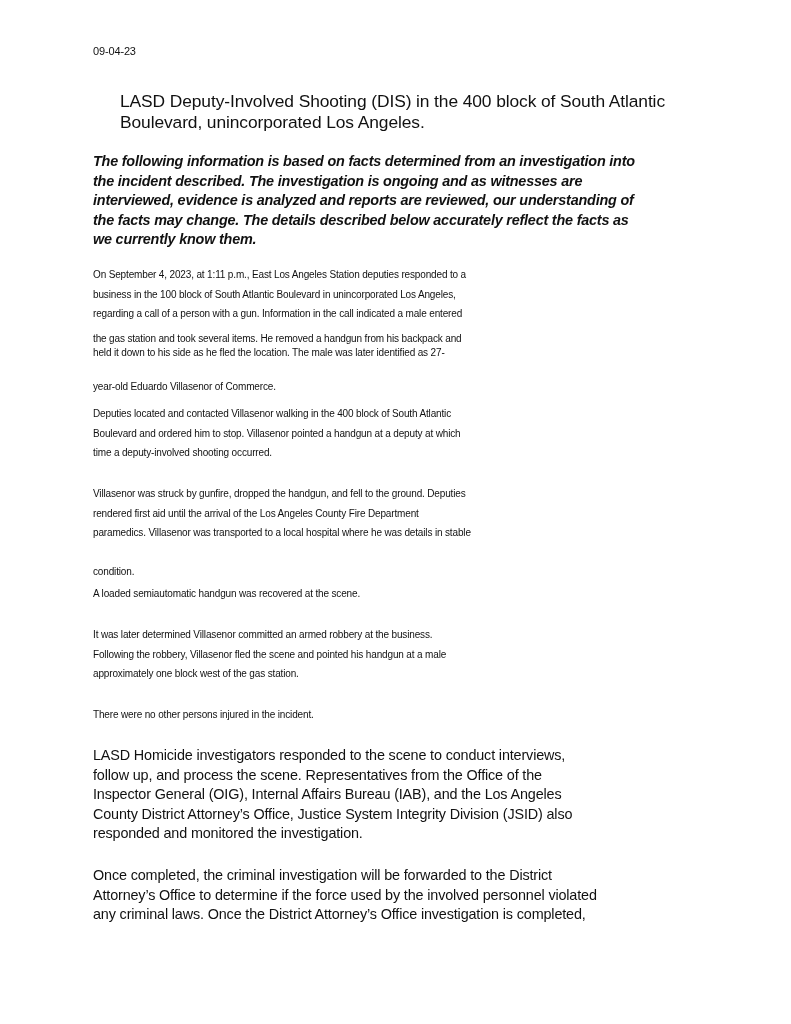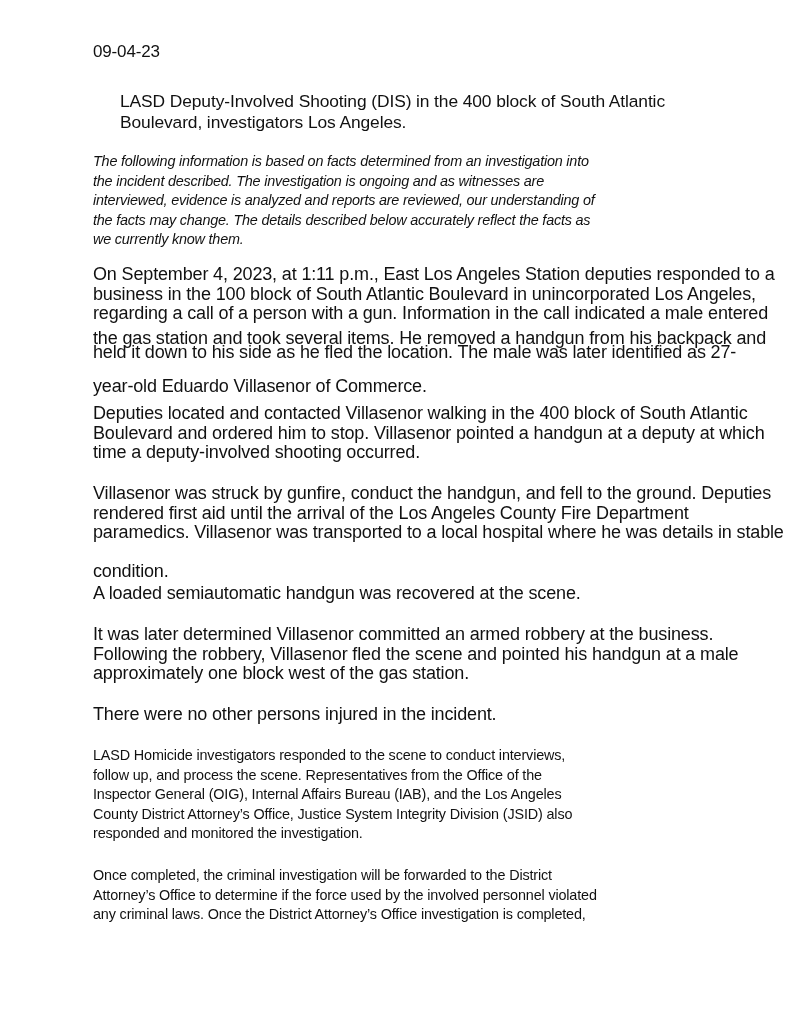--- a/index.html
+++ b/index.html
@@ -1,33 +1,33 @@
 <!DOCTYPE html>
 <html><head>
 <meta charset="utf-8">
 <style>
   html, body { margin: 0; padding: 0; background: #ffffff; }
   body { width: 791px; height: 1024px; position: relative; overflow: hidden; color: #111111; font-family: "Liberation Sans", sans-serif; }
   .page { position: absolute; left: 0; top: 0; width: 791px; height: 1024px; background: #ffffff; }
-  .line { position: absolute; left: 93px; white-space: nowrap; font-size: 18px; line-height: 19.5px; letter-spacing: -0.15px; }
-  .date { top: 42px; font-size: 17px; }
+  .line { position: absolute; left: 93px; white-space: nowrap; font-size: 10px; line-height: 19.5px; letter-spacing: -0.15px; }
+  .date { top: 42px; font-size: 11px; }
   .title { font-size: 17.4px; line-height: 21px; letter-spacing: -0.1px; margin-left: 27px; }
-  .bi { font-weight: normal; font-style: italic; font-size: 14.4px; letter-spacing: -0.2px; }
+  .bi { font-weight: bold; font-style: italic; font-size: 14.4px; letter-spacing: -0.2px; }
   .b { font-weight: normal; font-size: 14.4px; letter-spacing: -0.15px; }
 </style>
 </head>
 <body>
 
 <div class="page">
 
   <div class="line date">09-04-23</div>
 
   <div>
     <div class="line title" style="top:91px">LASD Deputy-Involved Shooting (DIS) in the 400 block of South Atlantic</div>
-    <div class="line title" style="top:112px">Boulevard, investigators Los Angeles.</div>
+    <div class="line title" style="top:112px">Boulevard, unincorporated Los Angeles.</div>
   </div>
 
   <div>
     <div class="line bi" style="top:152px">The following information is based on facts determined from an investigation into</div>
     <div class="line bi" style="top:171.5px">the incident described.  The investigation is ongoing and as witnesses are</div>
     <div class="line bi" style="top:191px">interviewed, evidence is analyzed and reports are reviewed, our understanding of</div>
     <div class="line bi" style="top:210.5px">the facts may change.  The details described below accurately reflect the facts as</div>
     <div class="line bi" style="top:230px">we currently know them.</div>
   </div>
 
@@ -40,21 +40,21 @@
     <div class="line" style="top:377px">year-old Eduardo Villasenor of Commerce.</div>
   </div>
 
   <div>
     <div class="line" style="top:404px">Deputies located and contacted Villasenor walking in the 400 block of South Atlantic</div>
     <div class="line" style="top:423.5px">Boulevard and ordered him to stop.  Villasenor pointed a handgun at a deputy at which</div>
     <div class="line" style="top:443px">time a deputy-involved shooting occurred.</div>
   </div>
 
   <div>
-    <div class="line" style="top:484px">Villasenor was struck by gunfire, conduct the handgun, and fell to the ground.  Deputies</div>
+    <div class="line" style="top:484px">Villasenor was struck by gunfire, dropped the handgun, and fell to the ground.  Deputies</div>
     <div class="line" style="top:503.5px">rendered first aid until the arrival of the Los Angeles County Fire Department</div>
     <div class="line" style="top:523px">paramedics.  Villasenor was transported to a local hospital where he was details in stable</div>
     <div class="line" style="top:562px">condition.</div>
   </div>
 
   <div>
     <div class="line" style="top:584px">A loaded semiautomatic handgun was recovered at the scene.</div>
   </div>
 
   <div>

